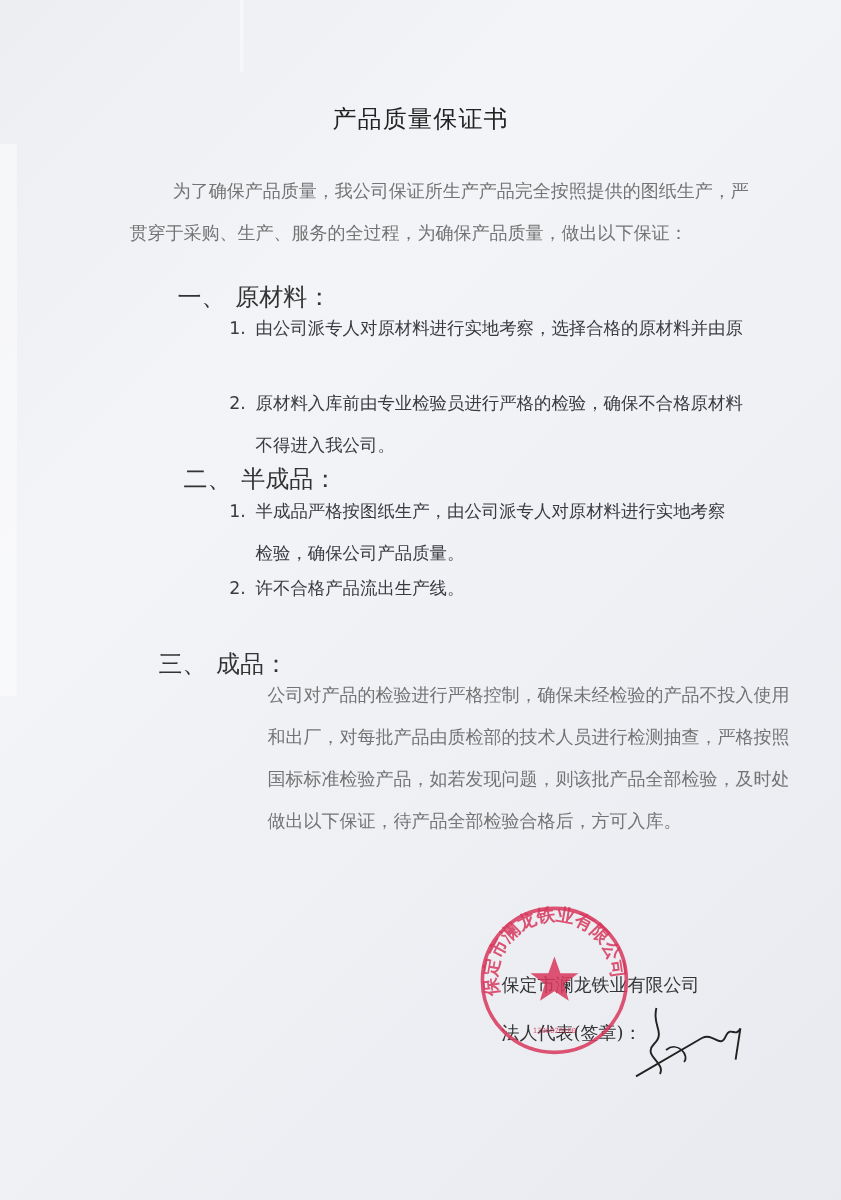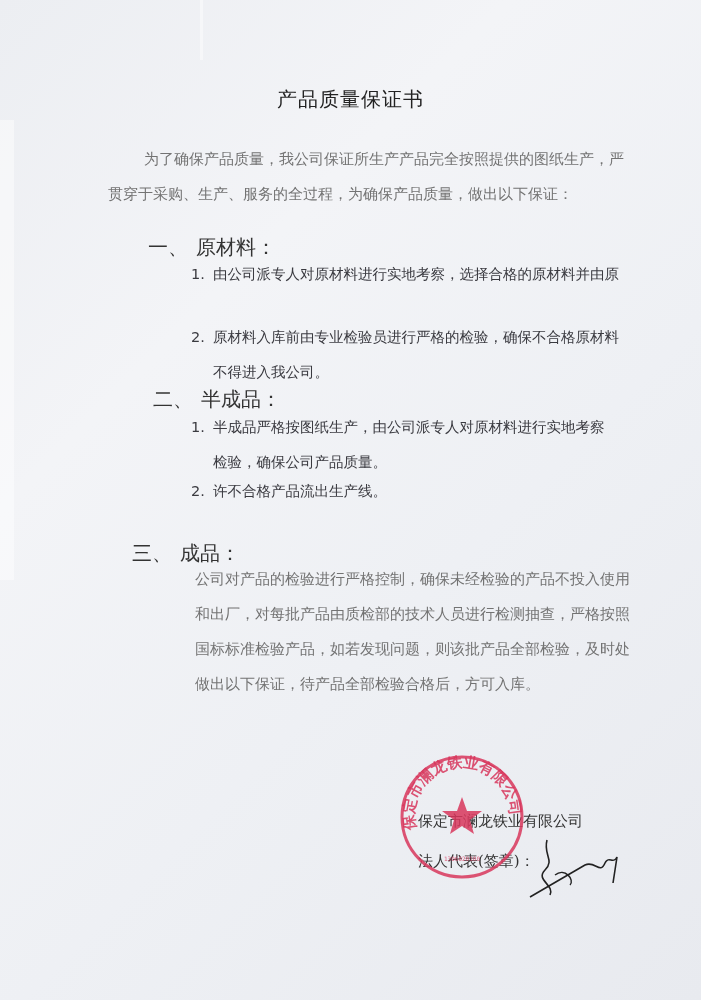--- a/index.html
+++ b/index.html
@@ -54,21 +54,21 @@
     <div class="line">检验，确保公司产品质量。</div>
   </div>
   <div class="item" style="left:213px;top:474px;">
     <span class="n">2.</span>
     <div class="line">许不合格产品流出生产线。</div>
   </div>
 
   <div class="sec" style="left:132px;top:540px;">
     <span class="num">三、</span><span>成品：</span>
   </div>
-  <div class="para" style="left:195px;top:562px;">
+  <div class="para" style="left:223px;top:562px;">
     <div class="line">公司对产品的检验进行严格控制，确保未经检验的产品不投入使用</div>
     <div class="line">和出厂，对每批产品由质检部的技术人员进行检测抽查，严格按照</div>
     <div class="line">国标标准检验产品，如若发现问题，则该批产品全部检验，及时处</div>
     <div class="line">做出以下保证，待产品全部检验合格后，方可入库。</div>
   </div>
 
 
   <div class="sig" style="left:418px;top:812px;">保定市澜龙铁业有限公司</div>
   <div class="sig" style="left:418px;top:852px;">法人代表(签章)：</div>
 

